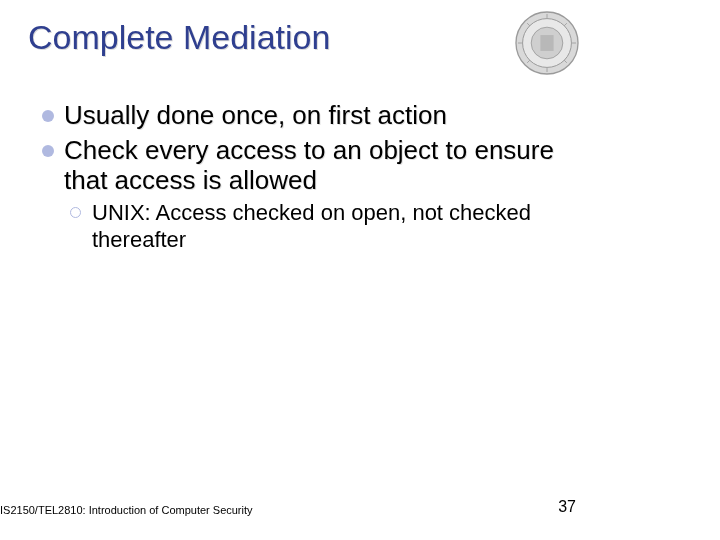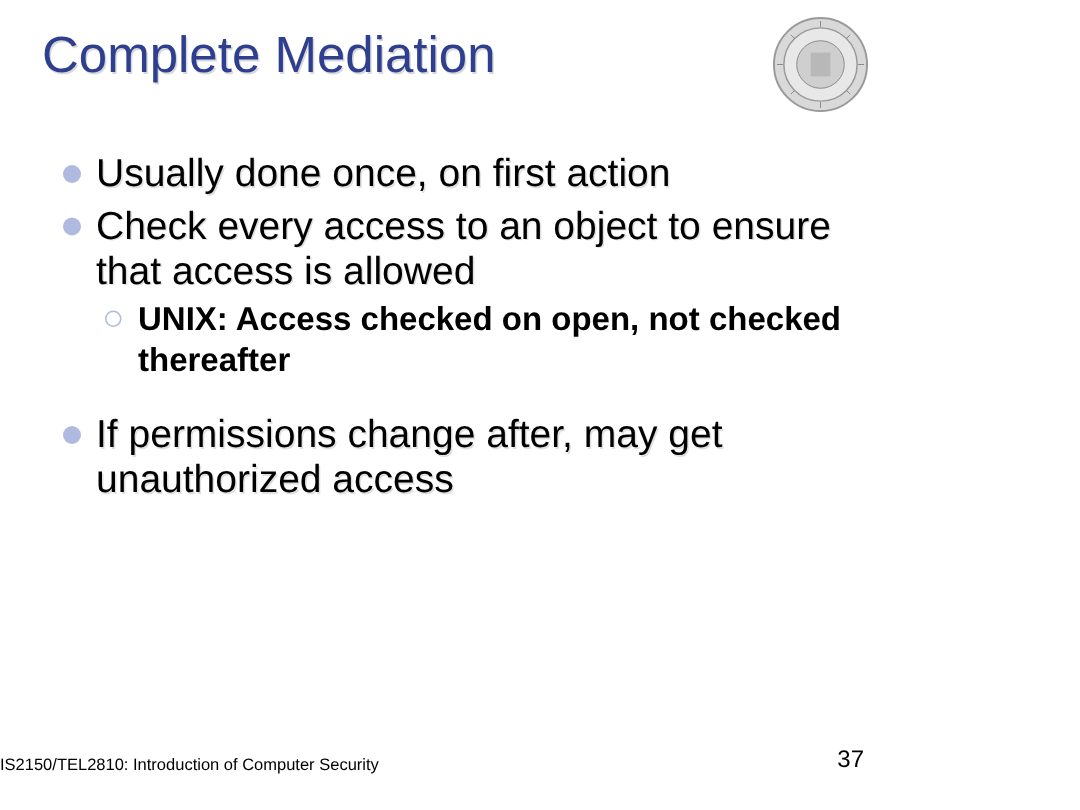--- a/index.html
+++ b/index.html
@@ -60,21 +60,20 @@
     background: #b0b9e0;
     border-radius: 50%;
   }
   .b2 {
     font-size: 22px;
     line-height: 1.22;
     margin: 4px 0 10px 0;
     padding-left: 24px;
     margin-left: 28px;
     position: relative;
-    font-weight: bold;
   }
   .b2::before {
     content: "";
     position: absolute;
     left: 2px;
     top: 0.34em;
     width: 11px;
     height: 11px;
     border: 1.5px solid #b0b9e0;
     border-radius: 50%;
@@ -123,19 +122,18 @@
         <line x1="24" y1="76" x2="20" y2="80"></line>
       </g>
     </svg>
   </div>
 
   <div class="body">
     <div class="b1">Usually done once, on first action</div>
     <div class="b1">Check every access to an object to ensure that access is allowed</div>
     <div class="b2">UNIX: Access checked on open, not checked thereafter</div>
     <div class="gap"></div>
-    <div class="b1">If permissions change after, may get unauthorized access</div>
   </div>
 
   <div class="footer-center">IS2150/TEL2810: Introduction of Computer Security</div>
   <div class="footer-right">37</div>
 
 </div>
 
 </body></html>

